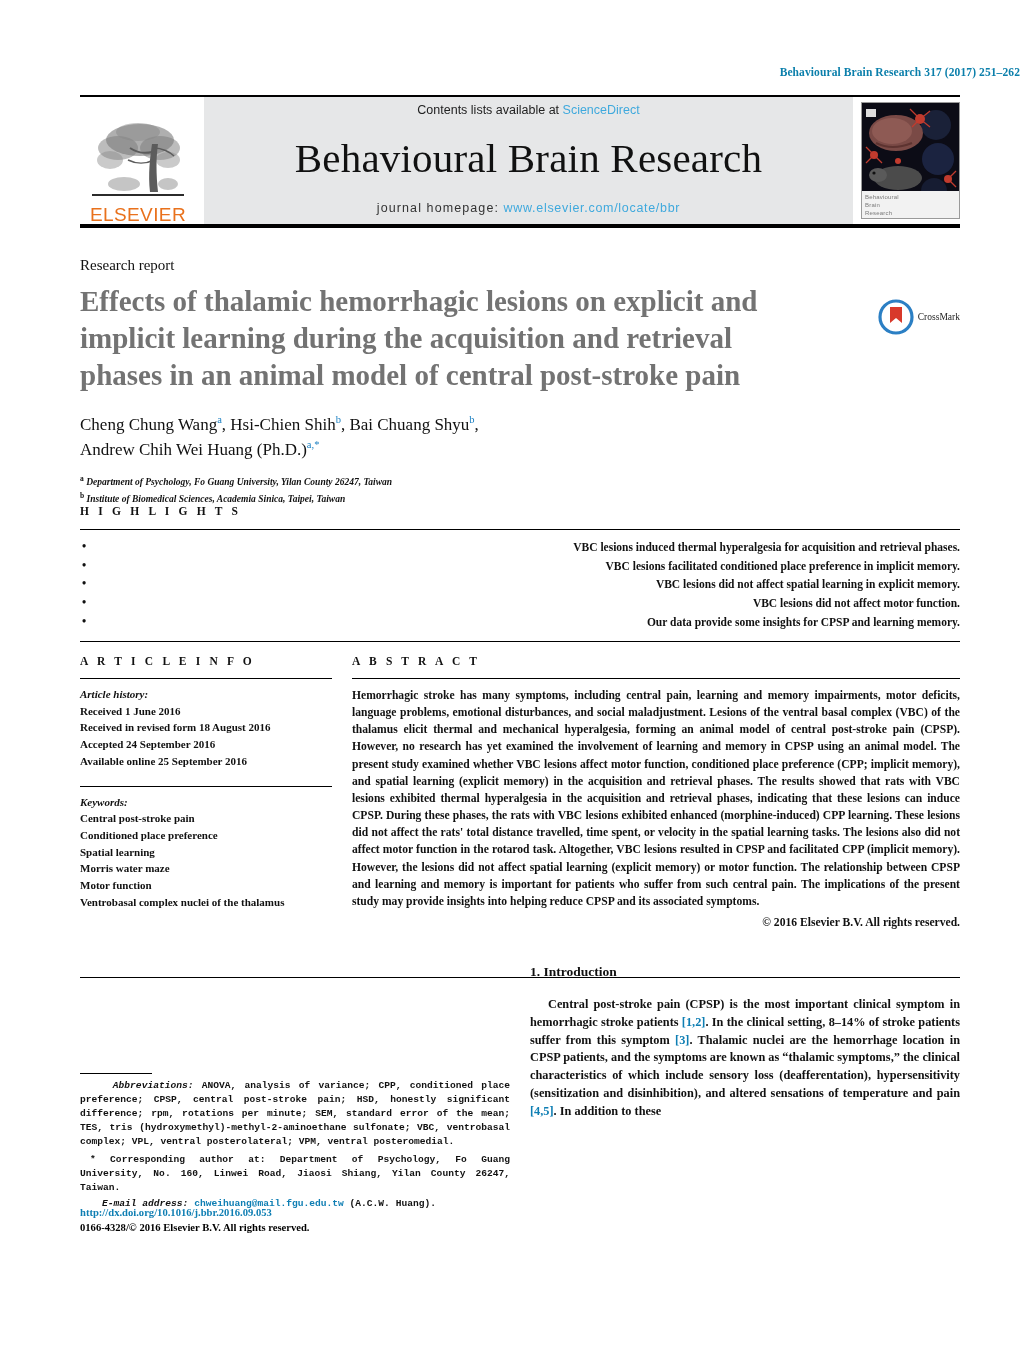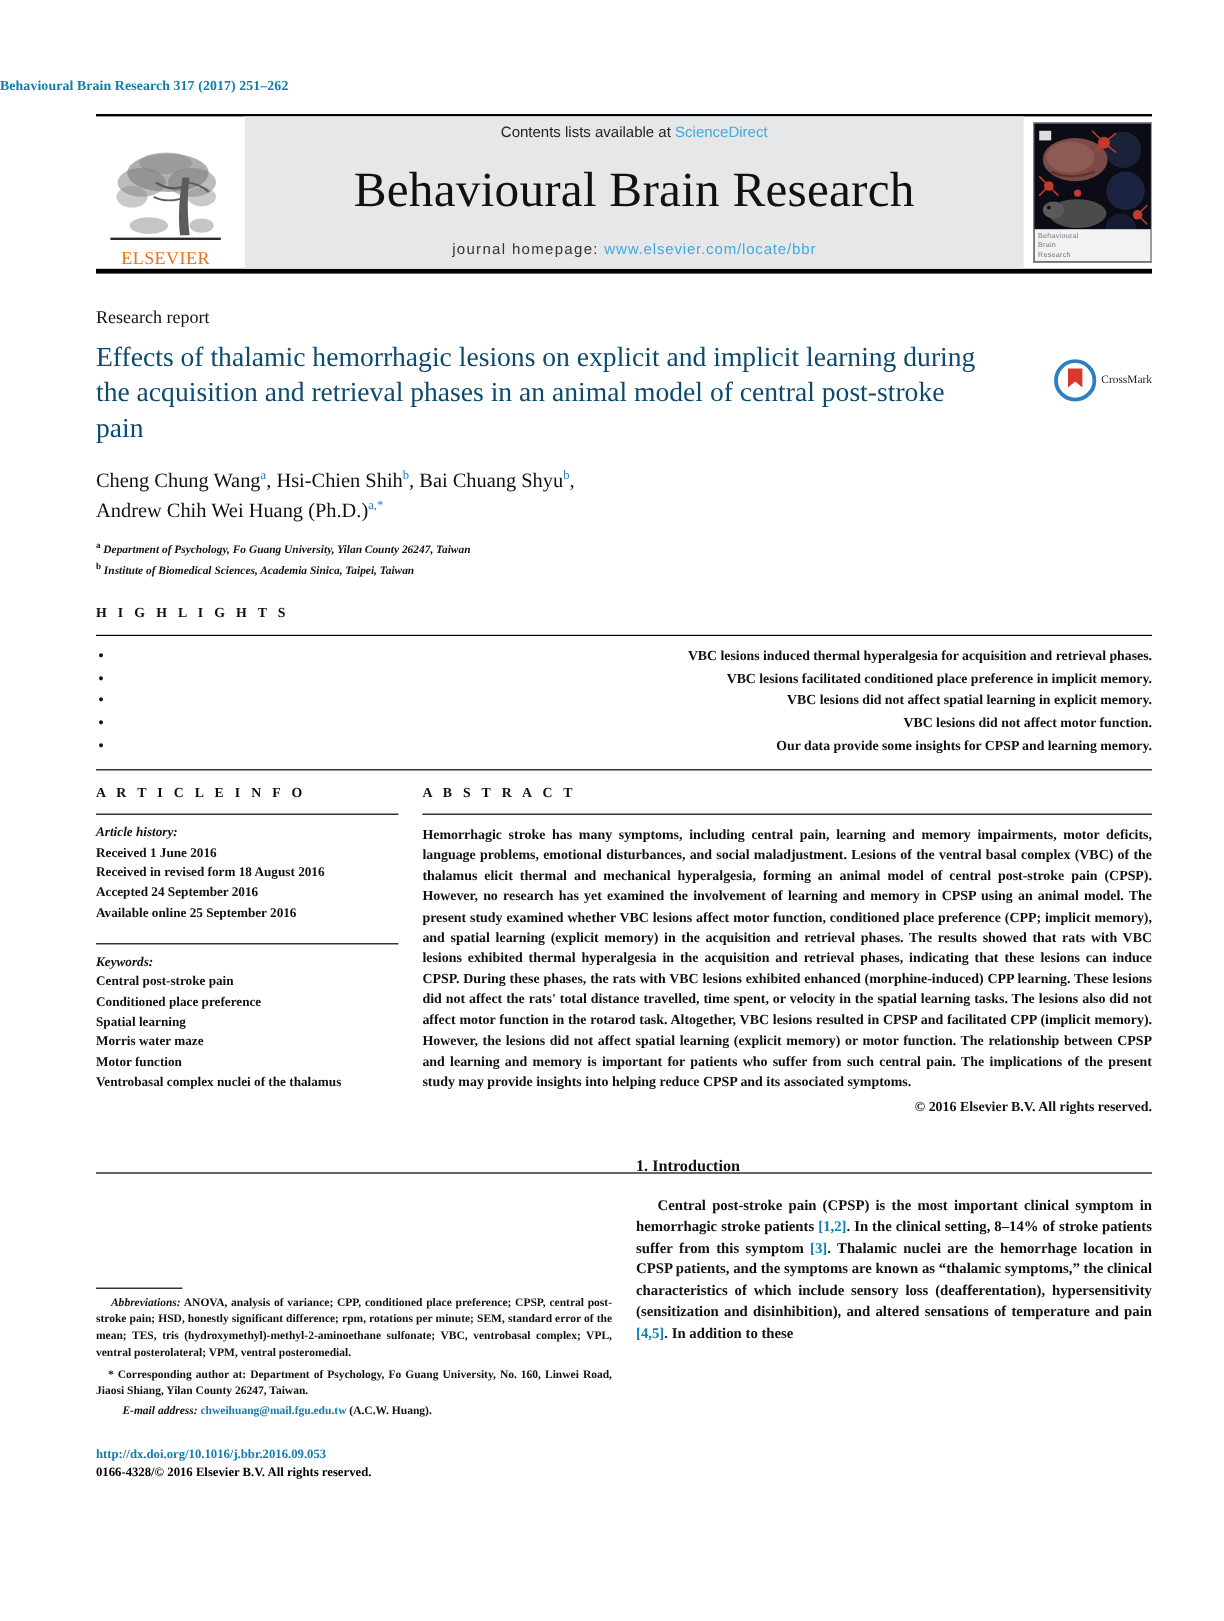--- a/index.html
+++ b/index.html
@@ -20,21 +20,21 @@
     width: 1020px;
     height: 1351px;
     padding: 0;
   }
   
   .running-head {
     position: absolute;
     top: 66px;
     left: 0;
     width: 1020px;
-    text-align: left;
+    text-align: right;
     font-size: 11.5px;
     font-weight: bold;
     color: #0b7fab;
     letter-spacing: 0.1px;
   }
   
   .masthead {
     position: absolute;
     top: 95px;
     left: 80px;
@@ -54,22 +54,22 @@
     flex: 0 0 116px;
     display: flex;
     flex-direction: column;
     align-items: center;
     justify-content: flex-end;
     padding-top: 4px;
     box-sizing: border-box;
   }
   .tree-svg { display:block; }
   .elsevier-word {
-    font-family: Liberation Serif, serif;
-    font-size: 15px;
+    font-family: Liberation Sans, sans-serif;
+    font-size: 19px;
     letter-spacing: 0.4px;
     color: #E9711C;
     font-weight: 400;
     line-height: 1;
     margin-top: 1px;
   }
   .masthead-center {
     flex: 1 1 auto;
     background: #e6e7e8;
     margin-left: 8px;
@@ -137,24 +137,24 @@
     left: 80px;
     width: 880px;
   }
   .rr-label {
     font-size: 15px;
     color: #111;
     margin-bottom: 9px;
   }
   .title-row { display: flex; align-items: flex-start; }
   .paper-title {
-    font-size: 23px;
+    font-size: 29px;
     line-height: 1.28;
-    font-weight: 400;
-    color: #0c4a6e;
+    font-weight: 700;
+    color: #737373;
     max-width: 740px;
     margin: 0;
   }
   .crossmark {
     margin-left: auto;
     display: flex;
     align-items: center;
     gap: 4px;
     padding-top: 16px;
   }
@@ -292,20 +292,21 @@
     width: 430px;
   }
   .fn-rule { border-top: 1.4px solid #000; width: 72px; }
   .fn-block {
     margin-top: 5px;
     font-size: 9.6px;
     font-weight: bold;
     line-height: 1.46;
     text-align: justify;
     color: #111;
+    font-family: Liberation Mono, monospace;
   }
   .fn-block .ital { font-style: italic; }
   .fn-corr { margin-top: 4px; text-indent: 10px; }
   .fn-email { margin-top: 2px; text-indent: 22px; }
   .email-link { color: #0e7eb3; }
   .doi-block {
     position: absolute;
     top: 1205px;
     left: 80px;
     width: 430px;

